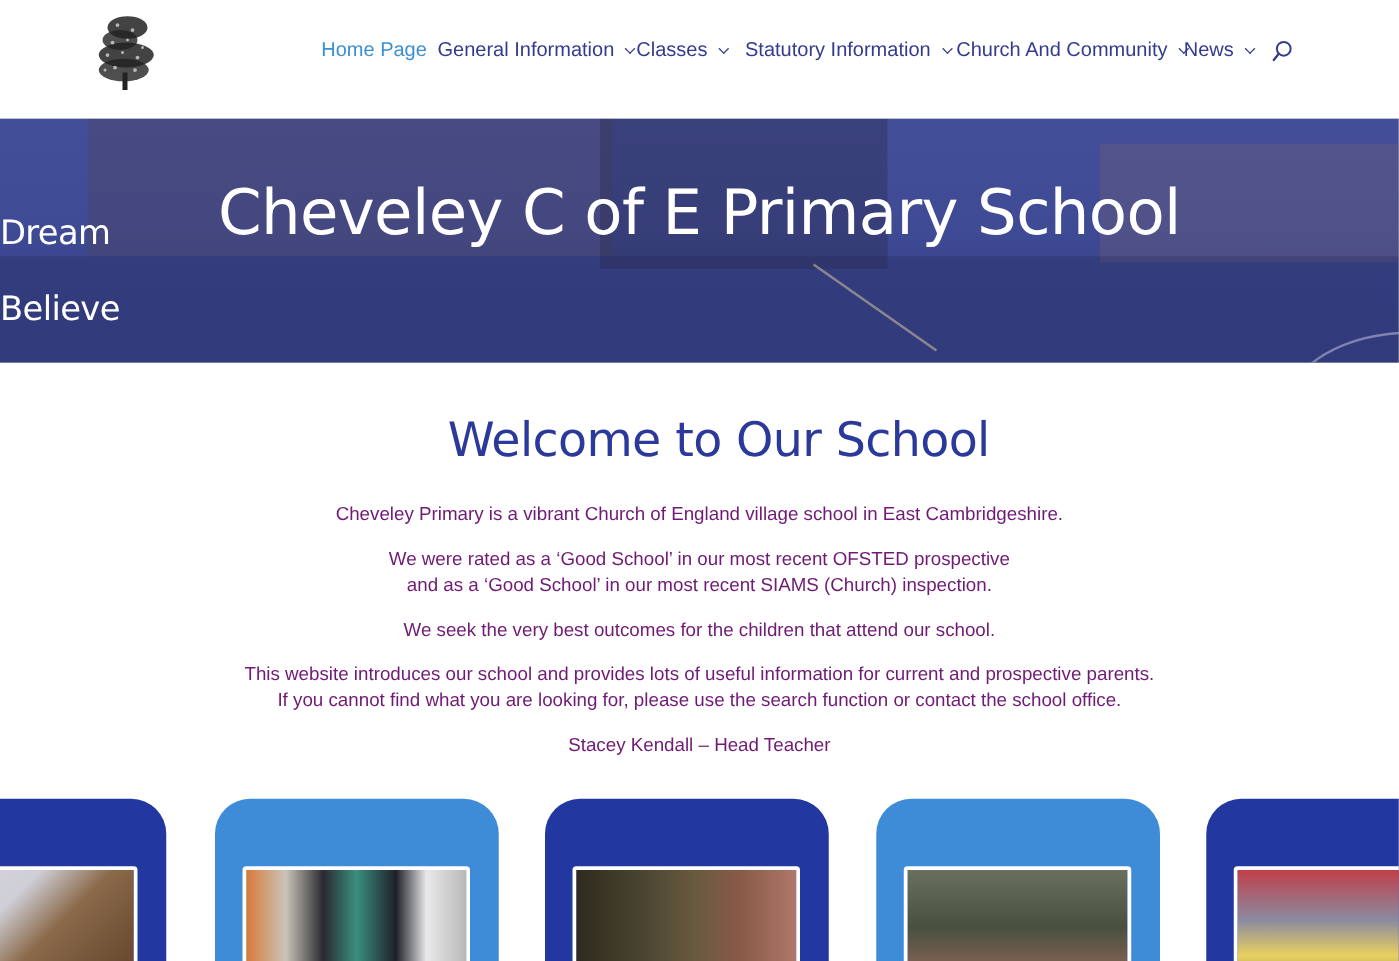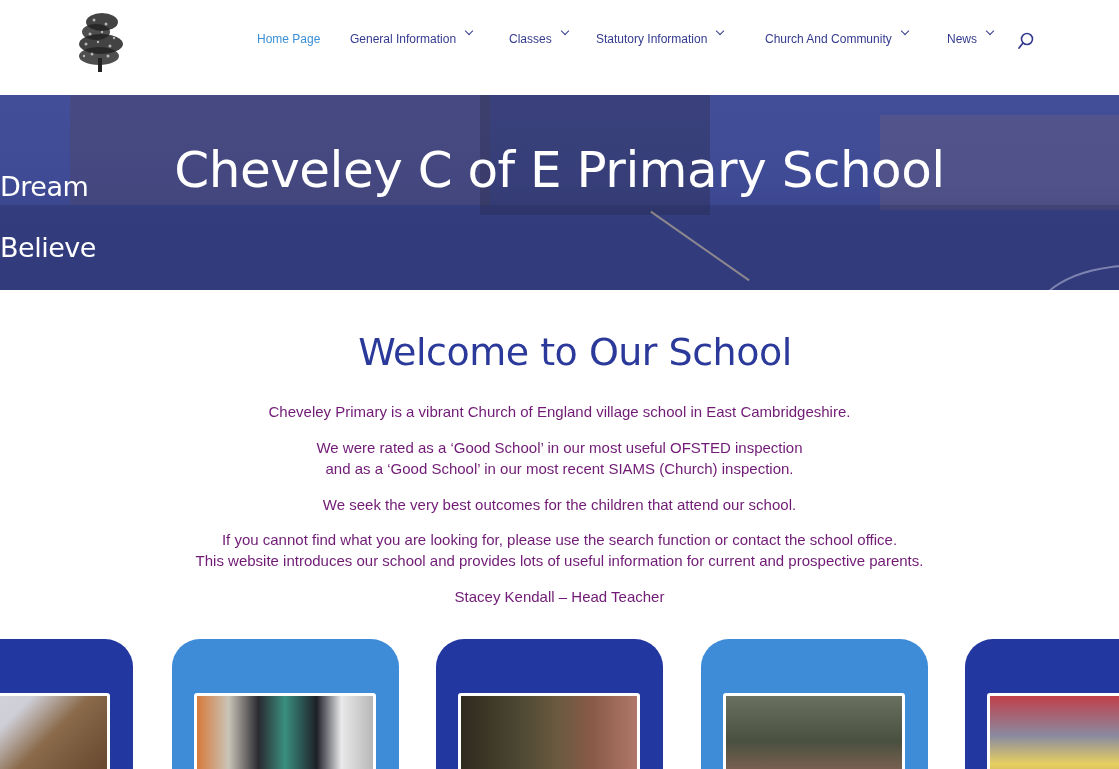--- a/index.html
+++ b/index.html
@@ -3,21 +3,21 @@
 <meta charset="utf-8">
 <style>
   * { margin: 0; padding: 0; box-sizing: border-box; }
   html, body { width: 1119px; height: 769px; overflow: hidden; background: #ffffff; }
   body { font-family: "Liberation Sans", "DejaVu Sans", sans-serif; position: relative; }
 
   
   .header { position: absolute; left: 0; top: 0; width: 1119px; height: 95px; background: #ffffff; }
   .logo { position: absolute; left: 72px; top: 8px; width: 56px; height: 66px; }
   .nav { position: absolute; top: 32px; left: 0; height: 20px; }
-  .nav-item { position: absolute; top: 0; font-size: 12px; color: #343b8e; white-space: nowrap; display: flex; cursor: pointer; }
+  .nav-item { position: absolute; top: 0; font-size: 16px; color: #343b8e; white-space: nowrap; display: flex; align-items: center; cursor: pointer; }
   .nav-item.active { color: #3b8fd6; }
   .chev { display: inline-block; width: 6px; height: 6px; border-right: 1.5px solid #343b8e; border-bottom: 1.5px solid #343b8e; transform: rotate(45deg); margin-left: 10px; margin-top: -4px; }
   .search-btn { position: absolute; left: 1016px; top: 31px; width: 20px; height: 20px; cursor: pointer; }
 
   
   .hero { position: absolute; left: 0; top: 95px; width: 1119px; height: 195px; overflow: hidden;
     background:
       linear-gradient(rgba(52,66,158,0.72), rgba(52,66,158,0.72)),
       linear-gradient(180deg, #6a6f8a 0%, #5b617d 45%, #4a4f62 60%, #3f4457 100%); }
   .hero .bldg1 { position: absolute; left: 70px; top: 0; width: 420px; height: 110px; background: rgba(80,70,90,0.35); }
@@ -117,29 +117,29 @@
     <span>Church</span>
   </div>
 </div>
 
 <div class="welcome-title">Welcome to Our School</div>
 
 <div class="para" style="top:401px">
   <div>Cheveley Primary is a vibrant Church of England village school in East Cambridgeshire.</div>
 </div>
 <div class="para" style="top:437px">
-  <div>We were rated as a ‘Good School’ in our most useful OFSTED inspection</div>
+  <div>We were rated as a ‘Good School’ in our most recent OFSTED prospective</div>
   <div>and as a ‘Good School’ in our most recent SIAMS (Church) inspection.</div>
 </div>
 <div class="para" style="top:494px">
   <div>We seek the very best outcomes for the children that attend our school.</div>
 </div>
 <div class="para" style="top:529px">
+  <div>This website introduces our school and provides lots of useful information for current and prospective parents.</div>
   <div>If you cannot find what you are looking for, please use the search function or contact the school office.</div>
-  <div>This website introduces our school and provides lots of useful information for current and prospective parents.</div>
 </div>
 <div class="para" style="top:586px">
   <div>Stacey Kendall – Head Teacher</div>
 </div>
 
 <div class="card dark" style="left:-94px">
   <div class="card-img" style="left:22px; background: linear-gradient(135deg,#d8d6e0 0%,#cfcfd8 35%,#8a6a4a 55%,#6e4e34 80%,#5a3e2a 100%);"></div>
 </div>
 <div class="card light" style="left:172px">
   <div class="card-img" style="background: linear-gradient(90deg,#d87a3a 0%,#c9c4b8 18%,#2a2a30 35%,#3a8f80 50%,#1e2028 68%,#e9e9ea 82%,#b8b8b8 100%);"></div>

